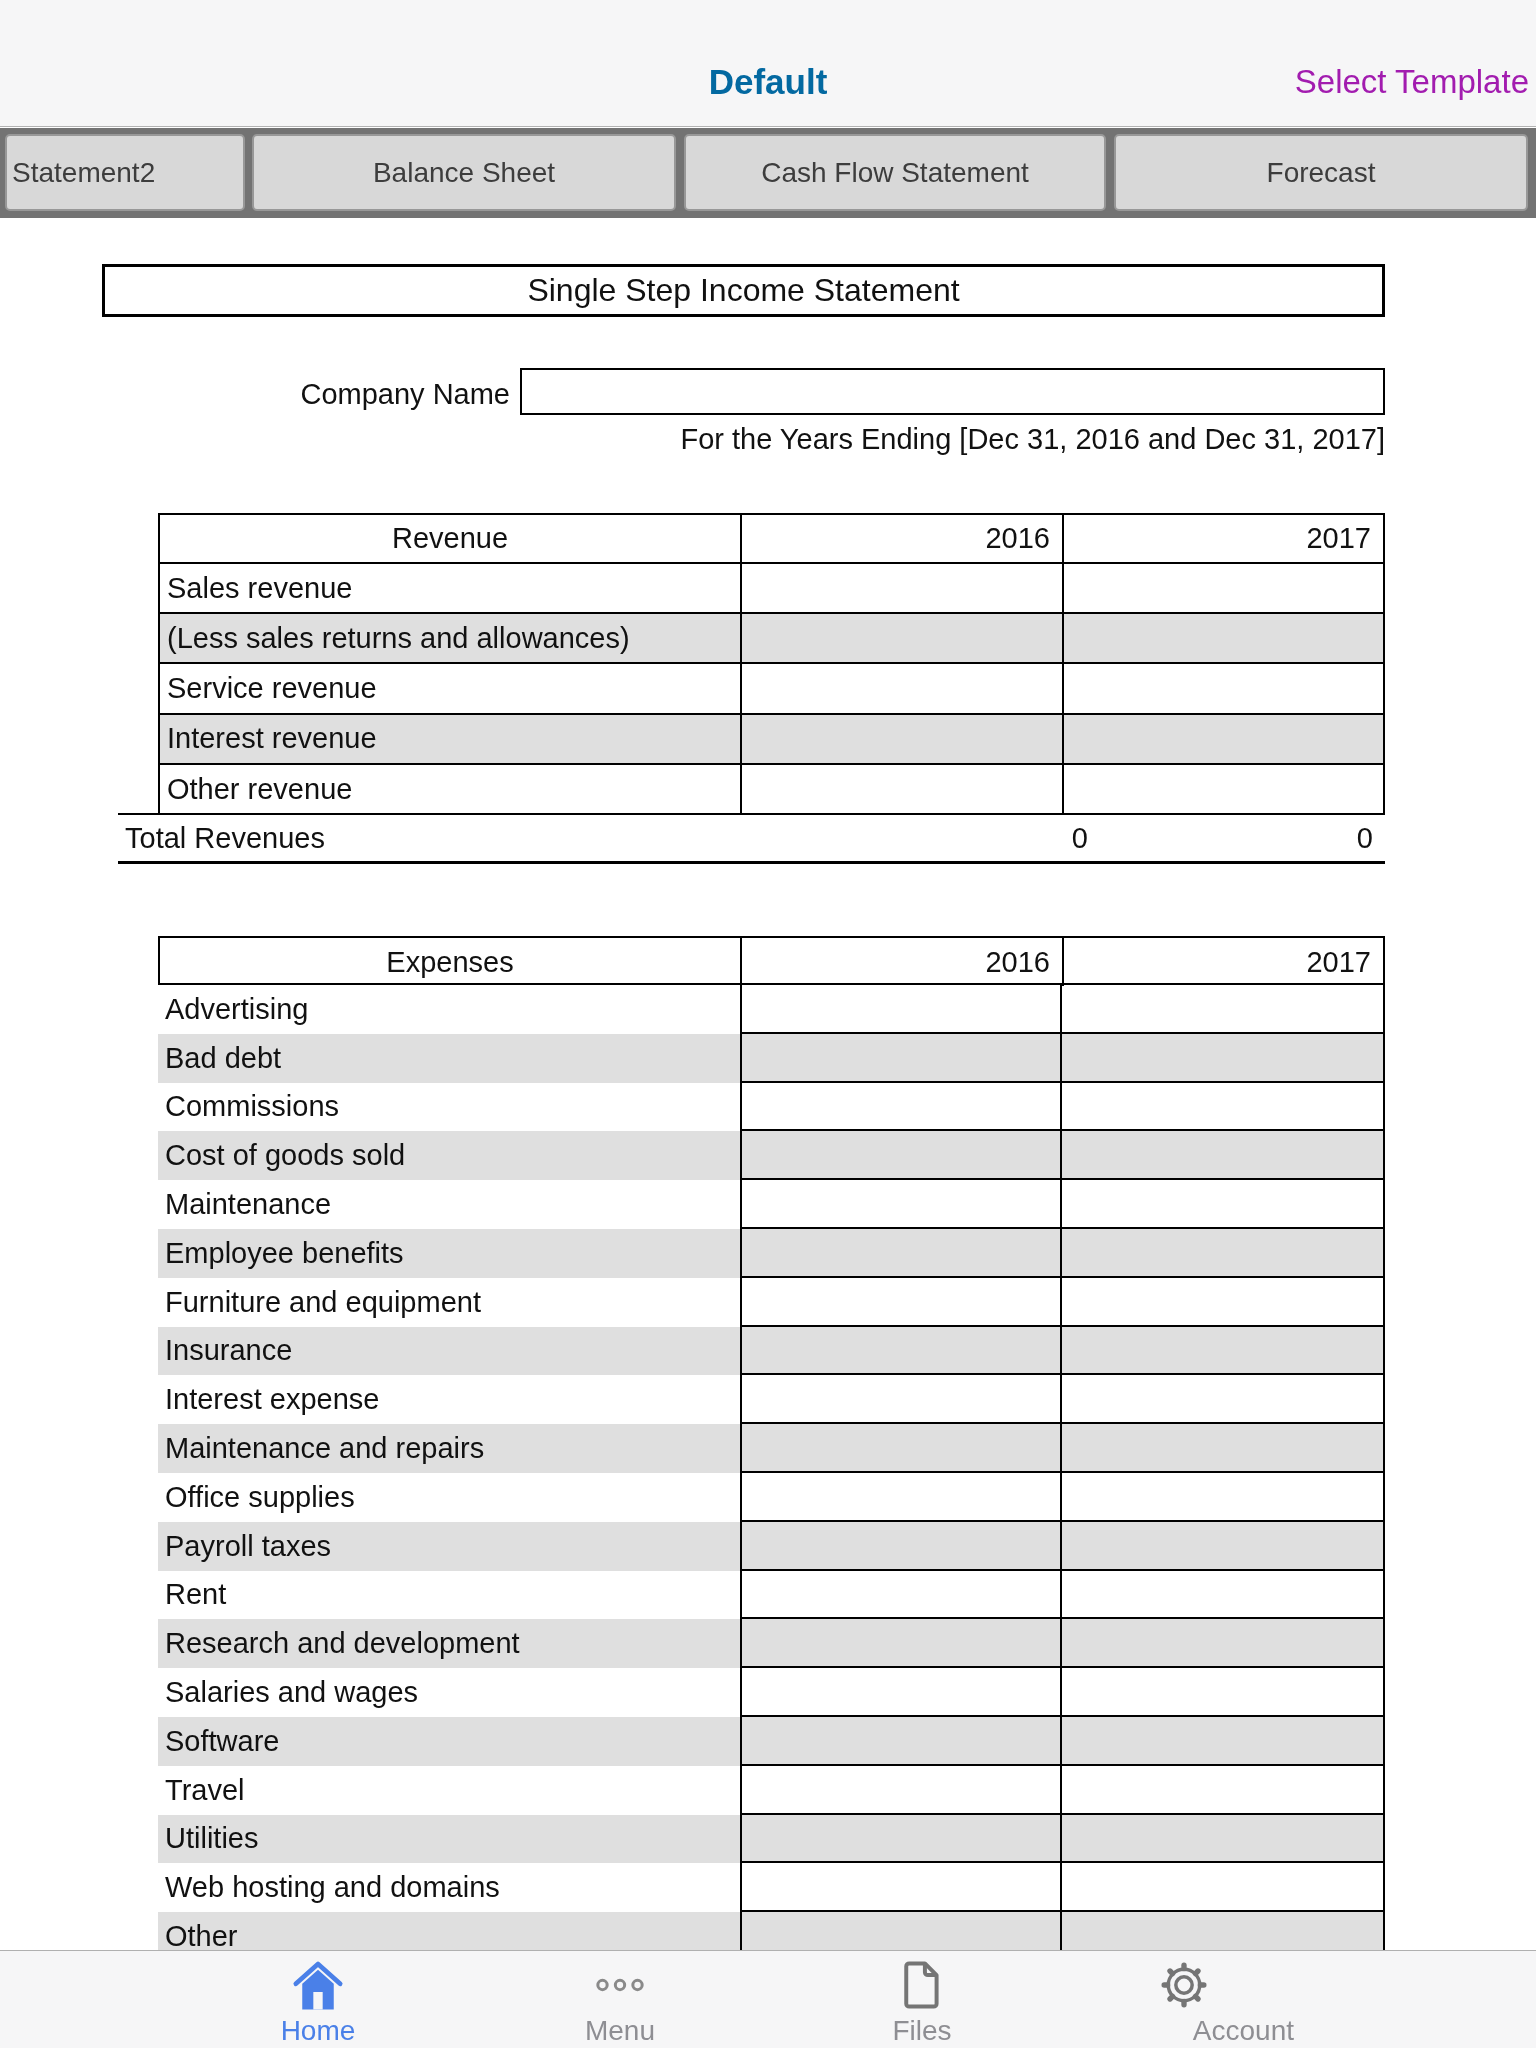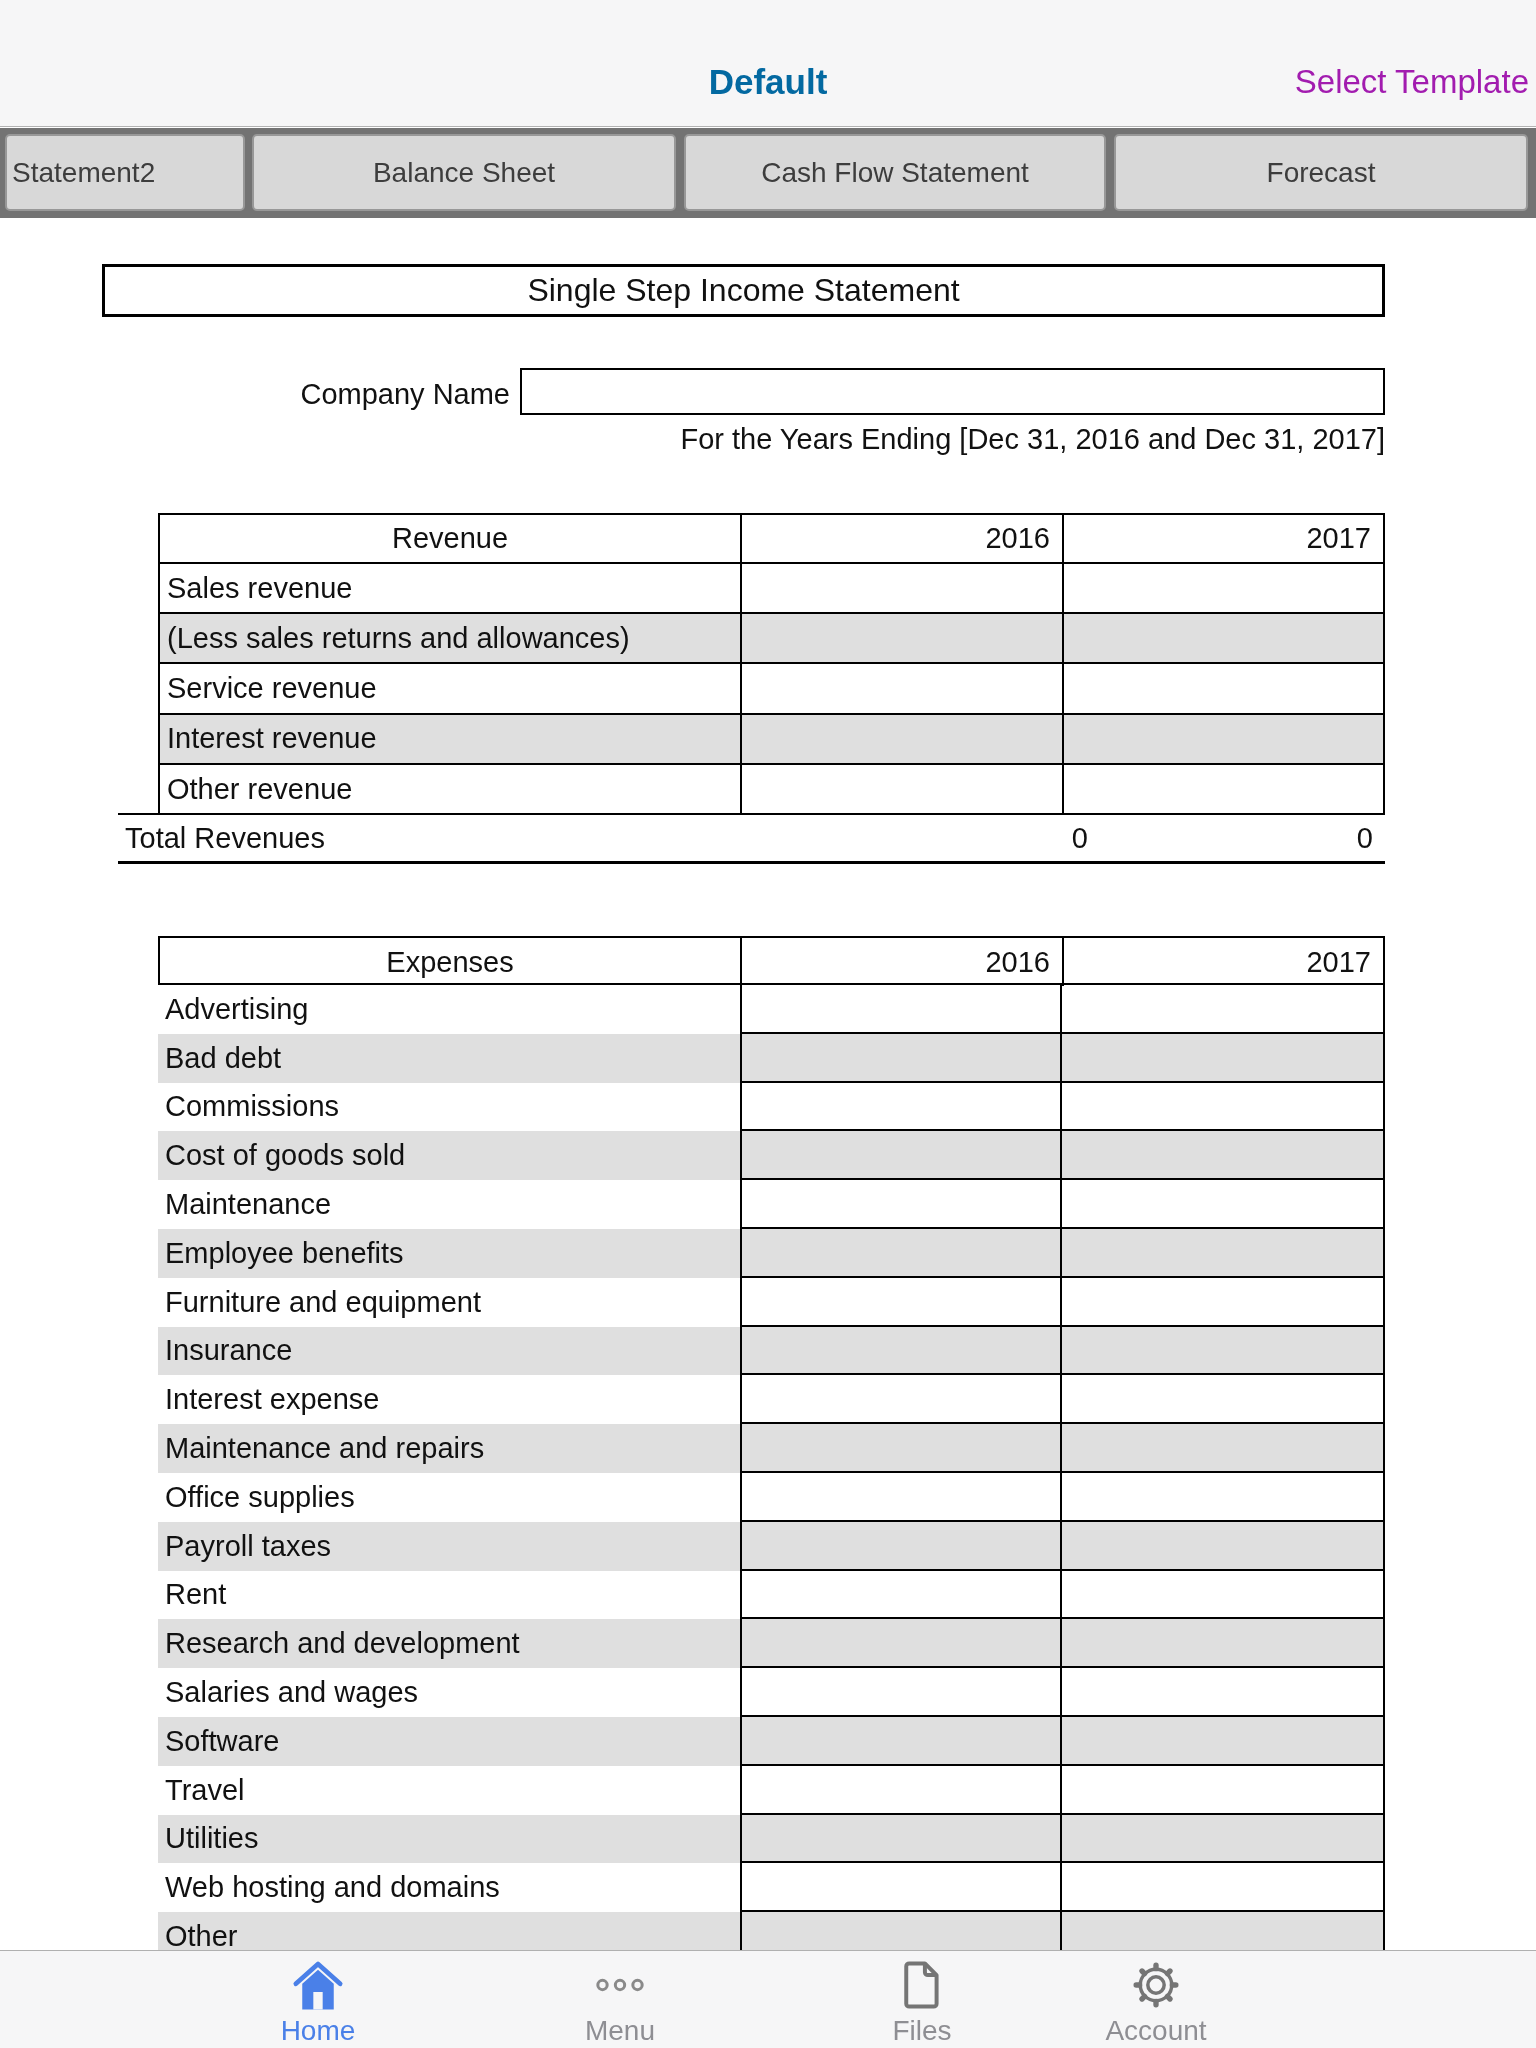--- a/index.html
+++ b/index.html
@@ -261,21 +261,21 @@
           </svg></span><span class="nav-label">Home</span></button>
       <button class="nav-item" style="left: 620px;"><span><svg class="nav-icon" width="56" height="56" viewBox="0 0 48 48">
             <circle cx="9" cy="24" r="4" fill="none" stroke="#8a8a8a" stroke-width="2.6"></circle>
             <circle cx="24" cy="24" r="4" fill="none" stroke="#8a8a8a" stroke-width="2.6"></circle>
             <circle cx="39" cy="24" r="4" fill="none" stroke="#8a8a8a" stroke-width="2.6"></circle>
           </svg></span><span class="nav-label">Menu</span></button>
       <button class="nav-item" style="left: 922px;"><span><svg class="nav-icon" width="56" height="56" viewBox="0 0 48 48">
             <path d="M13 5.5 h13.5 L36.5 15.5 V40 a2.5 2.5 0 0 1 -2.5 2.5 H13 a2.5 2.5 0 0 1 -2.5 -2.5 V8 a2.5 2.5 0 0 1 2.5 -2.5 Z" fill="none" stroke="#757575" stroke-width="3.4" stroke-linejoin="round"></path>
             <path d="M26.5 5.5 V13 a2.5 2.5 0 0 0 2.5 2.5 H36.5" fill="none" stroke="#757575" stroke-width="3.4" stroke-linejoin="round"></path>
           </svg></span><span class="nav-label">Files</span></button>
-      <button class="nav-item" style="left: 1156px;"><span><svg class="nav-icon" width="56" height="56" viewBox="0 0 48 48">
+      <button class="nav-item" style="left: 1184px; text-align: right;"><span><svg class="nav-icon" width="56" height="56" viewBox="0 0 48 48">
             <g stroke="#757575" fill="none">
               <circle cx="24" cy="24" r="13.5" stroke-width="3"></circle>
               <circle cx="24" cy="24" r="7" stroke-width="3"></circle>
               <g stroke-width="4.6" stroke-linecap="round">
                 <line x1="24" y1="7" x2="24" y2="10"></line>
                 <line x1="24" y1="38" x2="24" y2="41"></line>
                 <line x1="7" y1="24" x2="10" y2="24"></line>
                 <line x1="38" y1="24" x2="41" y2="24"></line>
                 <line x1="12" y1="12" x2="14.2" y2="14.2"></line>
                 <line x1="33.8" y1="33.8" x2="36" y2="36"></line>

